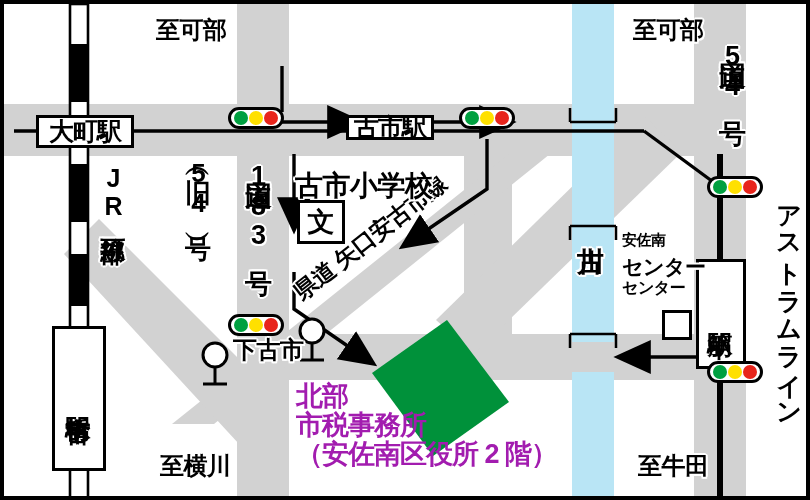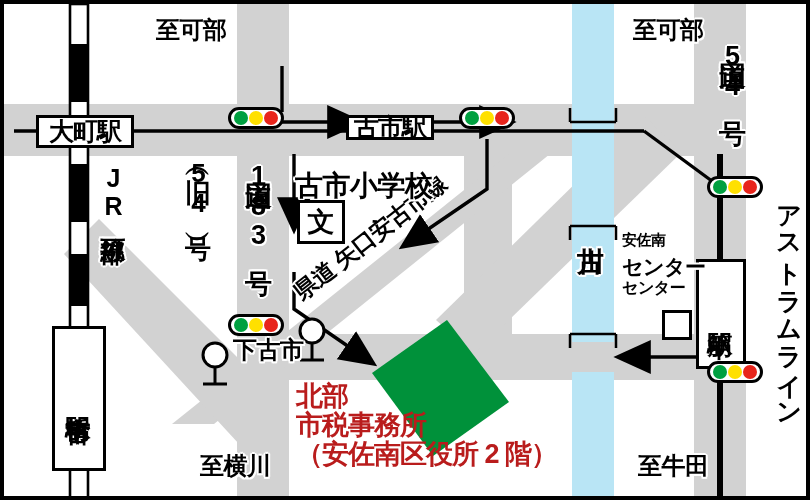--- a/index.html
+++ b/index.html
@@ -99,21 +99,21 @@
     background: #fff;
     box-sizing: border-box;
     display:flex; align-items:center; justify-content:center;
     font-size: 27px; font-weight: bold;
   }
   
   #dest-label {
     position: absolute;
     left: 292px;
     top: 378px;
-    color: #b91c1c;
+    color: #a21caf;
     font-weight: bold;
     font-size: 27px;
     line-height: 1.08;
     letter-spacing: -1px;
     font-family: "Liberation Sans", "DejaVu Sans", sans-serif;
   }
   #dest-label div { white-space: pre; }
   .rot-kendo {
     position: absolute;
     transform-origin: left top;
@@ -210,21 +210,21 @@
       <line x1="716" y1="378" x2="716" y2="430"></line>
 
       <line x1="696" y1="318" x2="696" y2="345"></line>
     </g>
   </svg>
 
   <div class="lbl halo" style="left:152px; top:14px; font-size:24px;">至可部</div>
 
   <div class="lbl halo" style="left:629px; top:14px; font-size:24px;">至可部</div>
 
-  <div class="lbl halo" style="left:156px; top:450px; font-size:24px;margin-left:40px;">至横川</div>
+  <div class="lbl halo" style="left:156px; top:450px; font-size:24px;">至横川</div>
 
   <div class="lbl halo" style="left:634px; top:450px; font-size:24px;">至牛田</div>
 
   <div class="station-box h" style="left:32px; top:111px; width:98px; height:33px;">大町駅</div>
 
   <div class="station-box h" style="left:342px; top:111px; width:88px; height:25px;">古市駅</div>
 
   <div class="station-box v" style="left:48px; top:322px; width:54px; height:145px;">
       <span>古市橋駅</span>
     </div>

